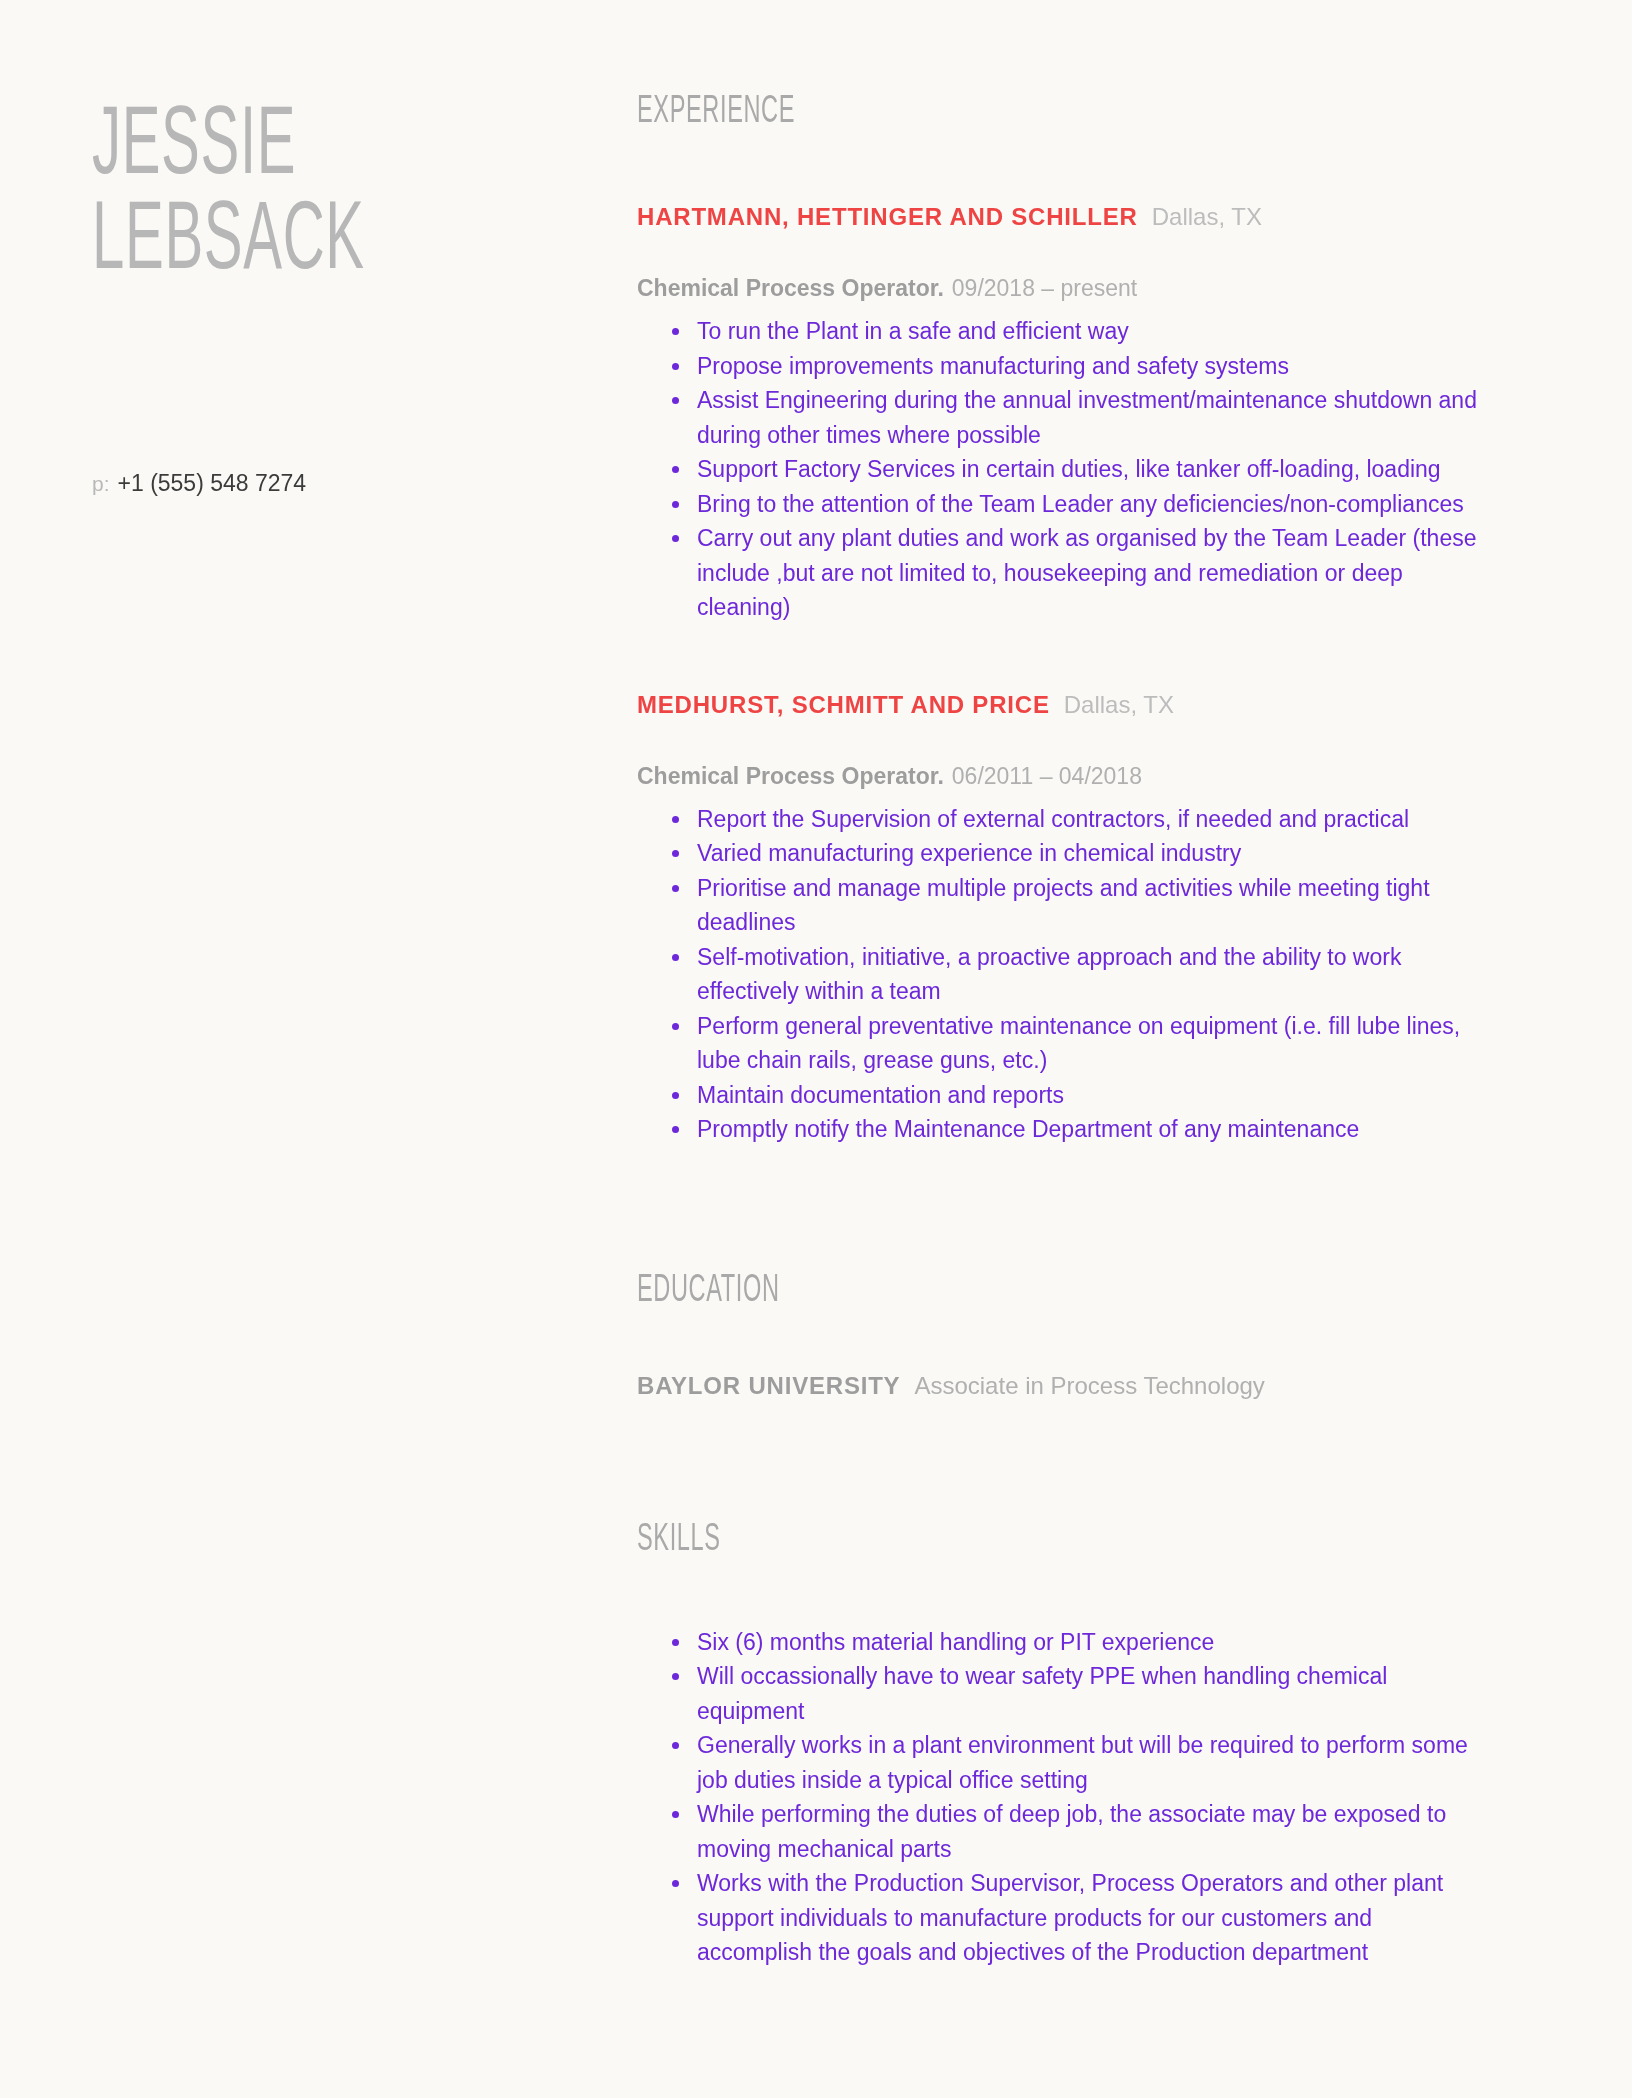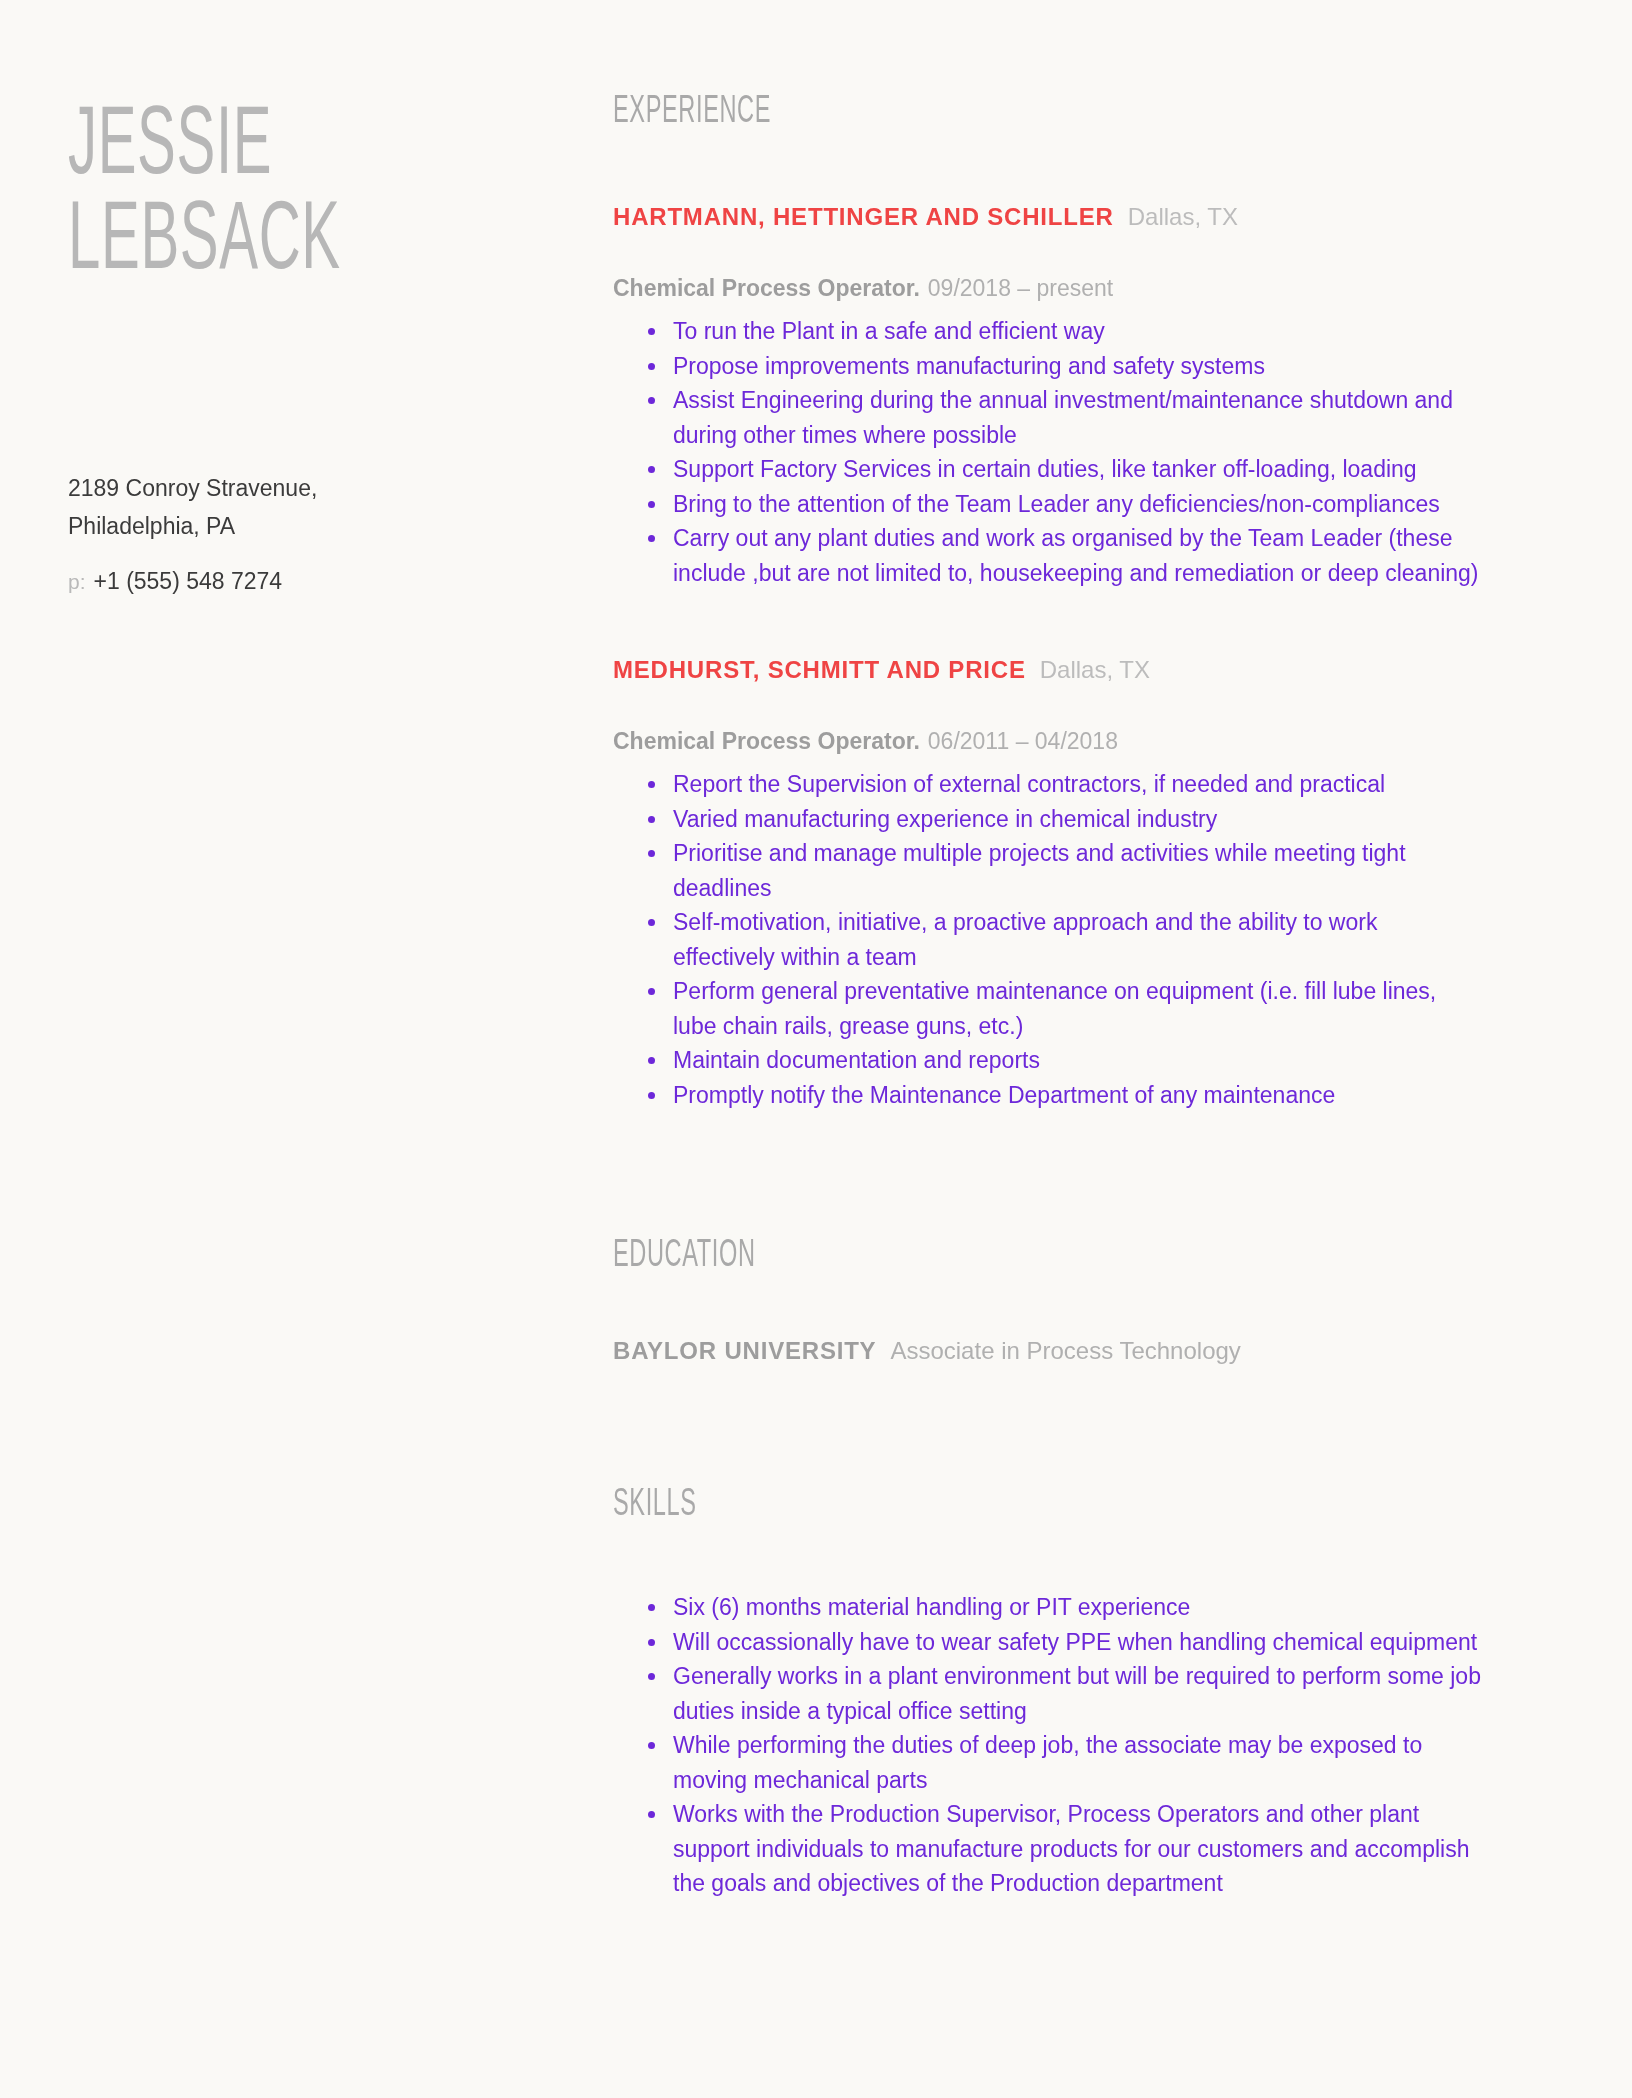--- a/index.html
+++ b/index.html
@@ -7,20 +7,21 @@
     width: 1632px;
     min-height: 2098px;
     background: #faf9f6;
     font-family: "Liberation Sans", sans-serif;
     color: #3b3b3b;
   }
   .page {
     display: flex;
     width: 1579px;
     min-height: 2098px;
+    padding-left: 24px;
   }
 
   
   .left-col {
     width: 613px;
     flex: 0 0 613px;
     padding: 92px 40px 0 68px;
   }
   .name-block { margin-bottom: 188px; }
   .name-line {
@@ -122,24 +123,20 @@
 <body>
 
 <div class="page">
 
   <div class="left-col">
     <div class="name-block">
       <div class="name-line">JESSIE</div>
       <div class="name-line">LEBSACK</div>
     </div>
 
-    <div class="address">
-      <div>2189 Conroy Stravenue,</div>
-      <div>Philadelphia, PA</div>
-    </div>
 
     <div class="phone-line">
       <span class="phone-label">p:</span><span>+1 (555) 548 7274</span>
     </div>
   </div>
 
   <div class="right-col">
 
     <div class="section-experience">
       <div class="section-title">EXPERIENCE</div>

